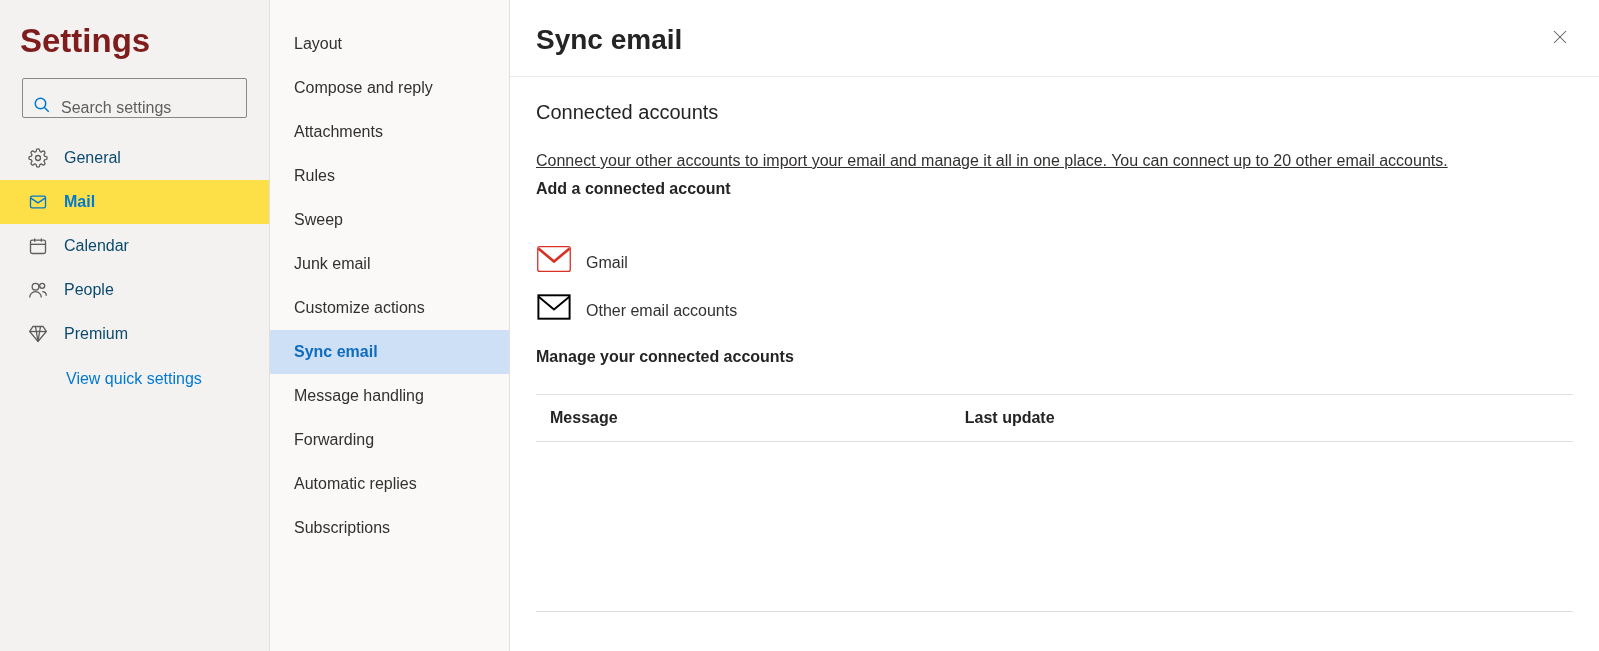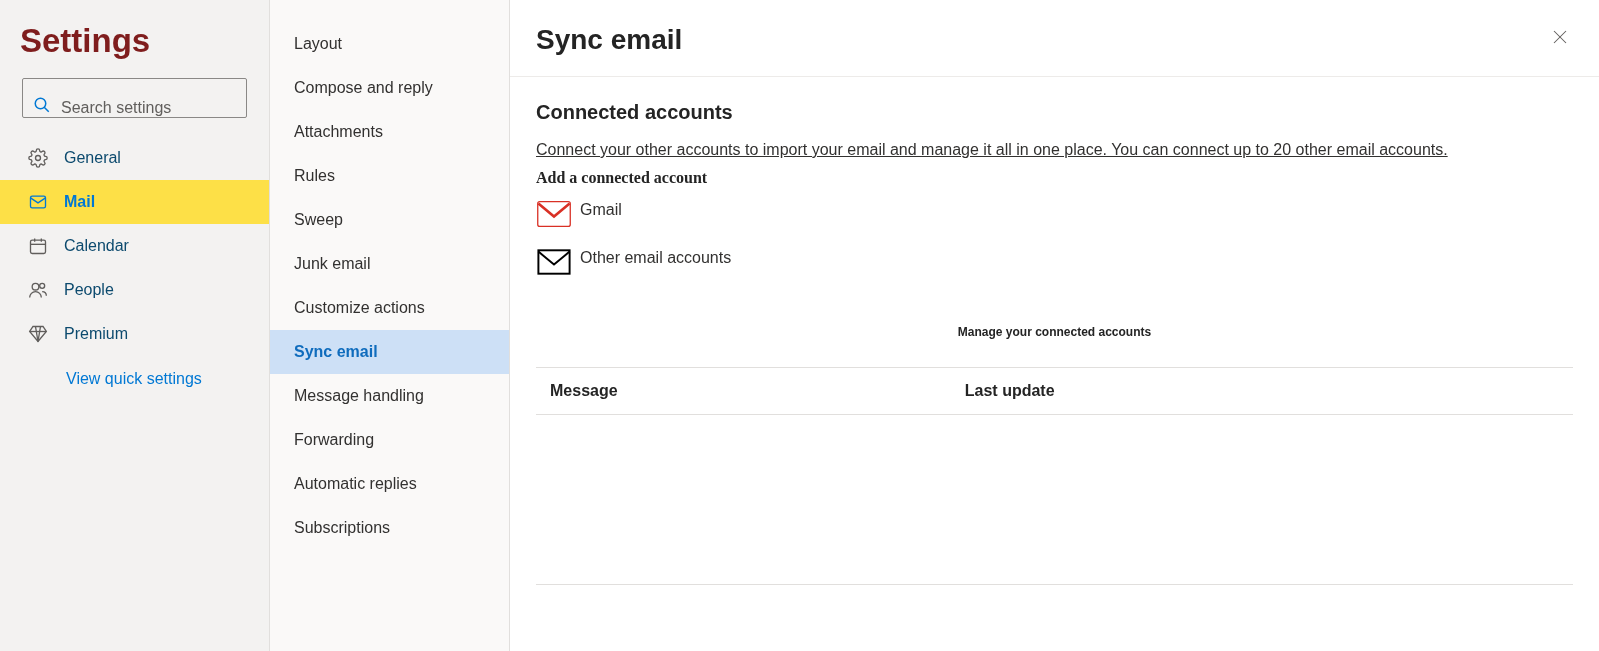--- a/index.html
+++ b/index.html
@@ -120,57 +120,55 @@
     padding: 4px;
     color: #605e5c;
   }
   .content-scroll {
     flex: 1;
     overflow-y: scroll;
     padding: 24px 26px 40px 26px;
   }
   .content-scroll h3 {
     font-size: 20px;
-    font-weight: 700;
-    margin-bottom: 15px;
+    font-weight: 400;
+    margin-bottom: 26px;
     color: #242424;
   }
   .content-scroll p.desc {
     font-size: 16px;
     color: #323130;
     margin-bottom: 8px;
     line-height: 1.4;
     text-decoration: underline;
   }
   .content-scroll p.sub {
     font-size: 16px;
     font-weight: 600;
     color: #242424;
-    margin-bottom: 14px;
-    font-family: Liberation Serif, serif;
+    margin-bottom: 26px;
   }
   .account-option {
     display: flex;
-    align-items: flex-start;
-    gap: 8px;
+    align-items: flex-end;
+    gap: 14px;
     height: 48px;
     cursor: pointer;
     font-size: 16px;
     color: #323130;
   }
   .account-option .ic {
     width: 36px; display:flex; justify-content:center; align-items:center;
   }
   .manage-header {
-    font-size: 12px;
+    font-size: 16px;
     font-weight: 600;
     margin-top: 28px;
     margin-bottom: 28px;
     color: #242424;
-    text-align: center;
   }
   .accounts-table {
     width: 100%;
     border-collapse: collapse;
   }
   .accounts-table th {
     text-align: left;
     font-size: 16px;
     font-weight: 600;
     padding: 14px 14px;

